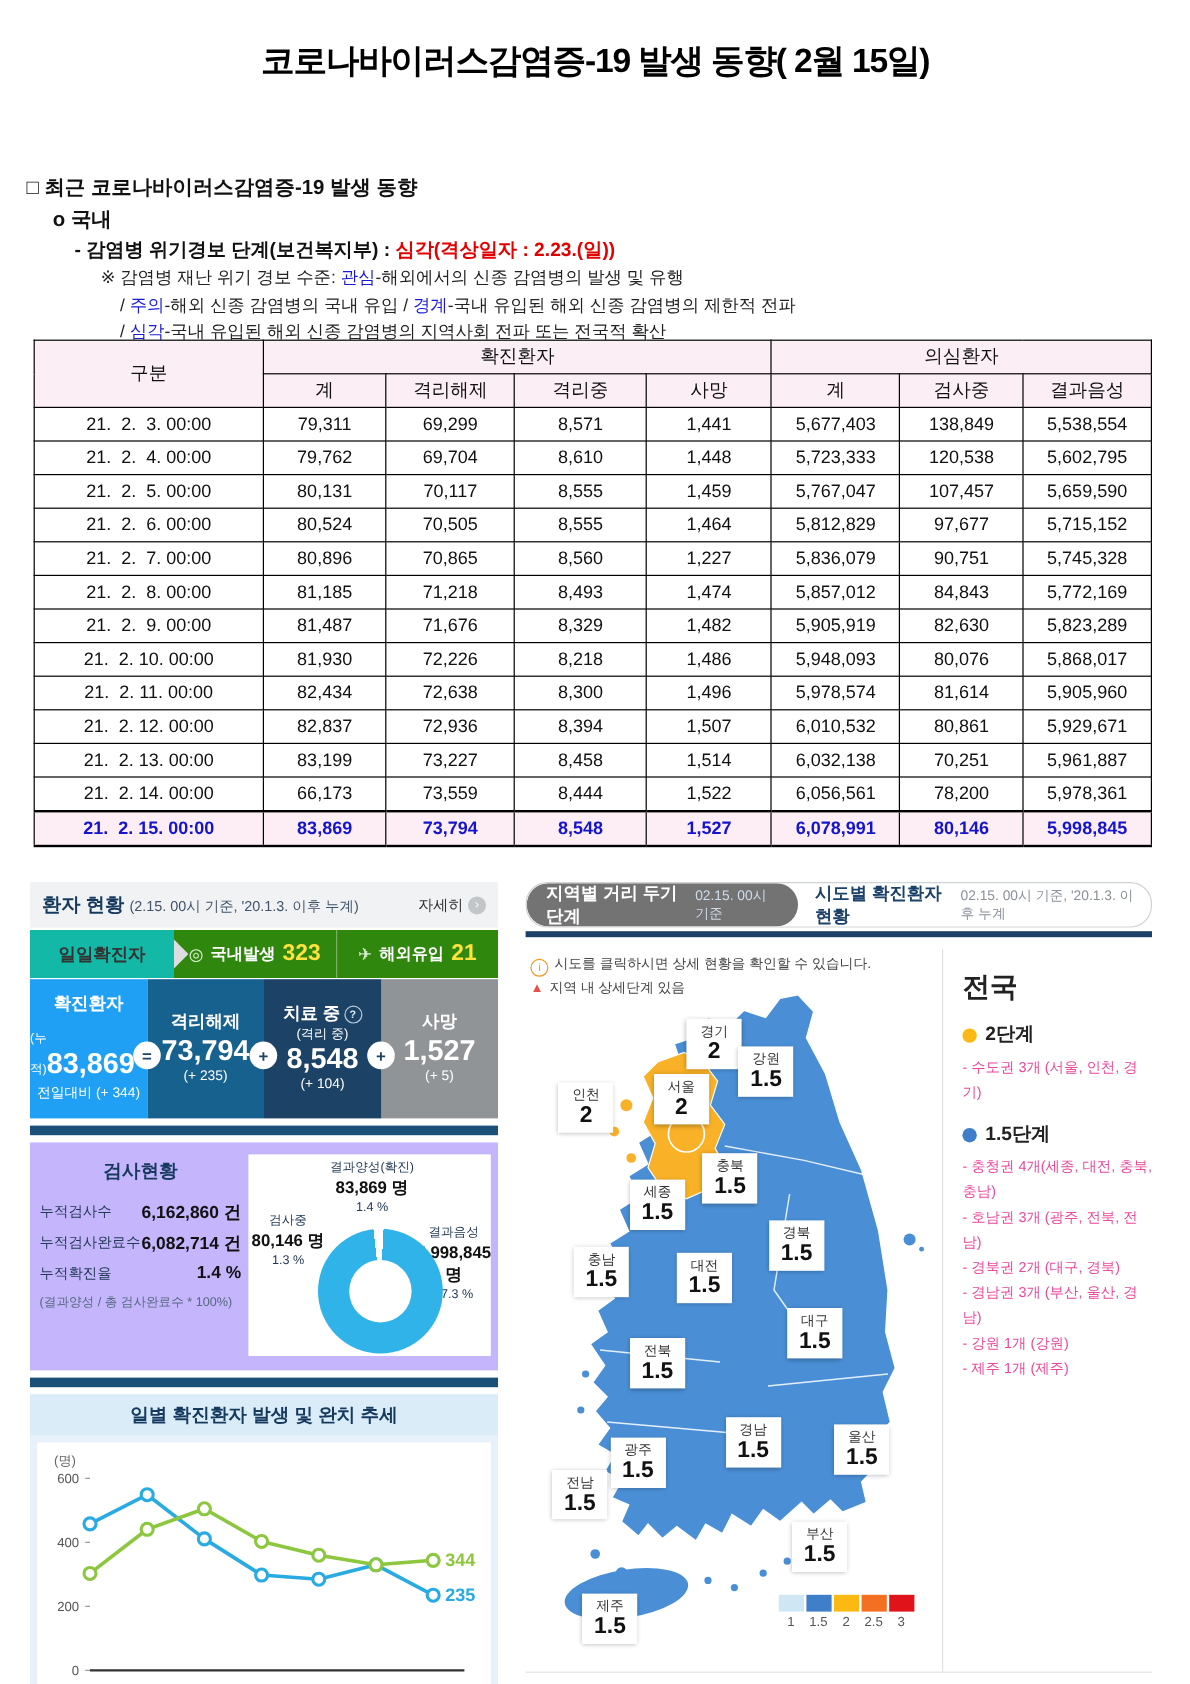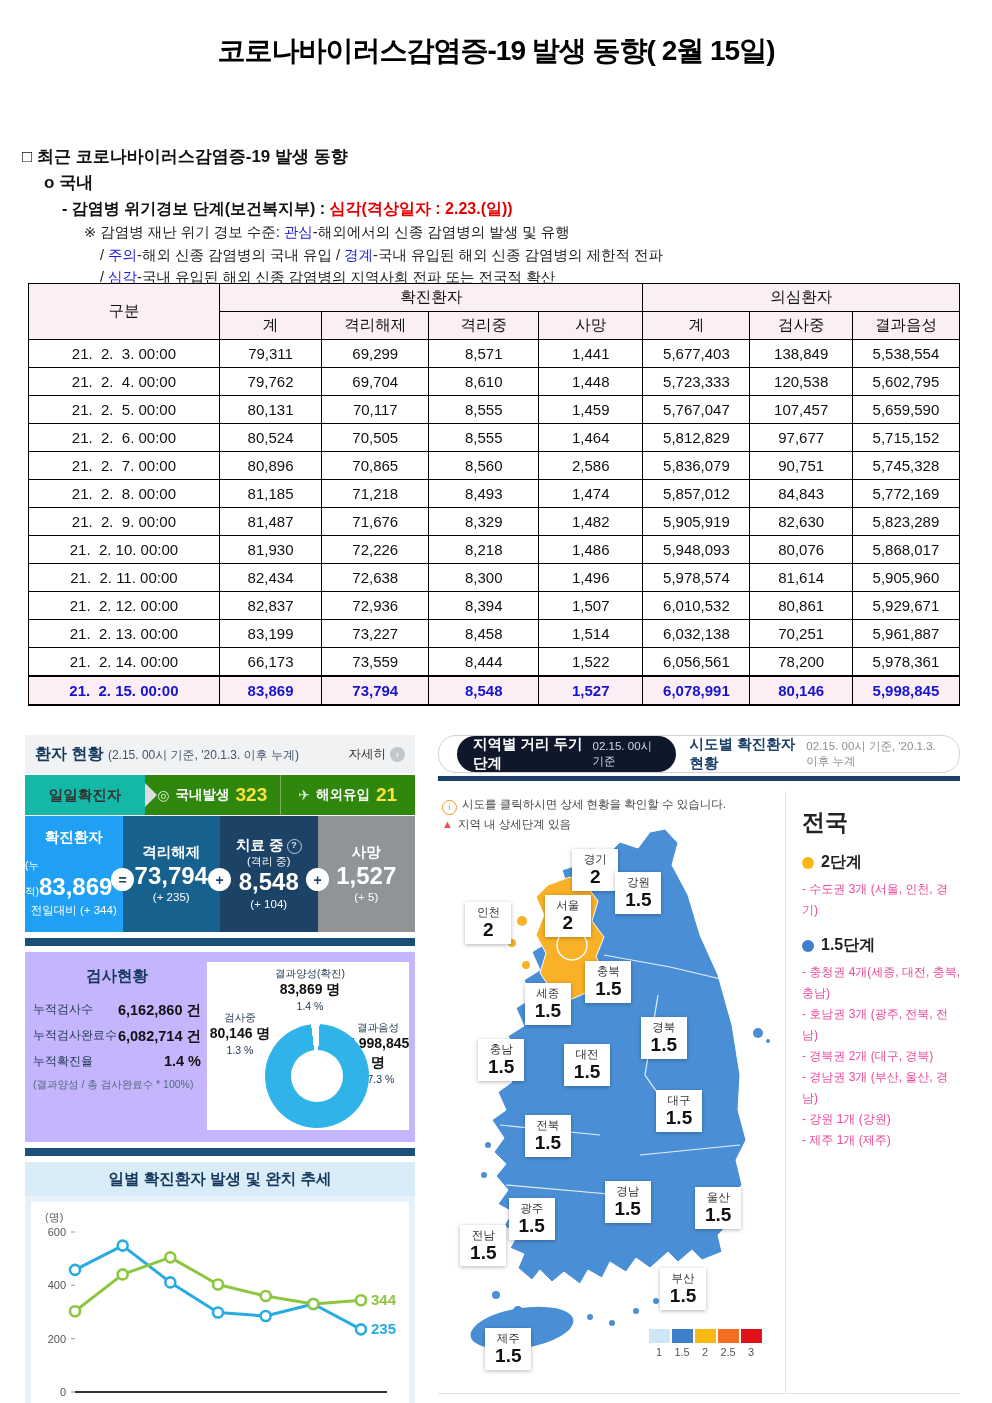--- a/index.html
+++ b/index.html
@@ -81,22 +81,22 @@
   .unit{position:absolute;left:14px;top:8px;font-size:11px;color:#666;}
   .ytick{font-size:11px;fill:#555;text-anchor:end;}
   .xtick{font-size:11px;fill:#444;text-anchor:middle;}
   .axis{stroke:#333;stroke-width:2;}
   .tick{stroke:#999;stroke-width:1;}
   .endlbl{font-size:15px;font-weight:bold;}
 
   
   .rpanel{position:absolute;left:438px;top:735px;width:522px;height:660px;}
   .rp-tabs{height:36px;border:1px solid #cfd3d6;border-radius:18px;background:#fff;display:flex;align-items:center;overflow:hidden;}
-  .rt1{background:#0f172a;color:#fff;height:36px;border-radius:18px;display:flex;align-items:center;
-    padding:0 16px;gap:8px;font-size:14.5px;font-weight:bold;cursor:pointer;margin-left:18px;}
+  .rt1{background:#737373;color:#fff;height:36px;border-radius:18px;display:flex;align-items:center;
+    padding:0 16px;gap:8px;font-size:14.5px;font-weight:bold;cursor:pointer;}
   .rt1 .note{font-size:11.5px;font-weight:normal;color:#cfdcec;}
   .rt2{display:flex;align-items:center;gap:8px;padding:0 10px 0 14px;font-size:14.5px;font-weight:bold;color:#1d4269;cursor:pointer;}
   .rt2 .note{font-size:11.5px;font-weight:normal;color:#8a9097;}
   .rp-rule{height:5px;background:#1d4269;margin-top:3px;}
   .rp-body{position:relative;height:612px;border-bottom:1px solid #e4e4e4;}
   .map-area{position:absolute;left:0;top:14px;width:338px;height:590px;}
   .map-notes{position:absolute;left:4px;top:0;font-size:11.5px;color:#444;line-height:1.7;z-index:5;}
   .inote i{display:inline-flex;width:13px;height:13px;border:1.5px solid #f7941d;border-radius:50%;color:#f7941d;
     font-style:normal;font-size:9px;align-items:center;justify-content:center;margin-right:5px;vertical-align:-2px;}
   .wnote i{color:#e85048;font-style:normal;margin-right:5px;font-size:11px;}
@@ -197,21 +197,21 @@
           <td>1,464</td>
           <td>5,812,829</td>
           <td>97,677</td>
           <td>5,715,152</td>
         </tr>
         <tr>
           <td class="c-date">21.  2.  7. 00:00</td>
           <td>80,896</td>
           <td>70,865</td>
           <td>8,560</td>
-          <td>2,586</td>
+          <td>1,227</td>
           <td>5,836,079</td>
           <td>90,751</td>
           <td>5,745,328</td>
         </tr>
         <tr>
           <td class="c-date">21.  2.  8. 00:00</td>
           <td>81,185</td>
           <td>71,218</td>
           <td>8,493</td>
           <td>1,474</td>

